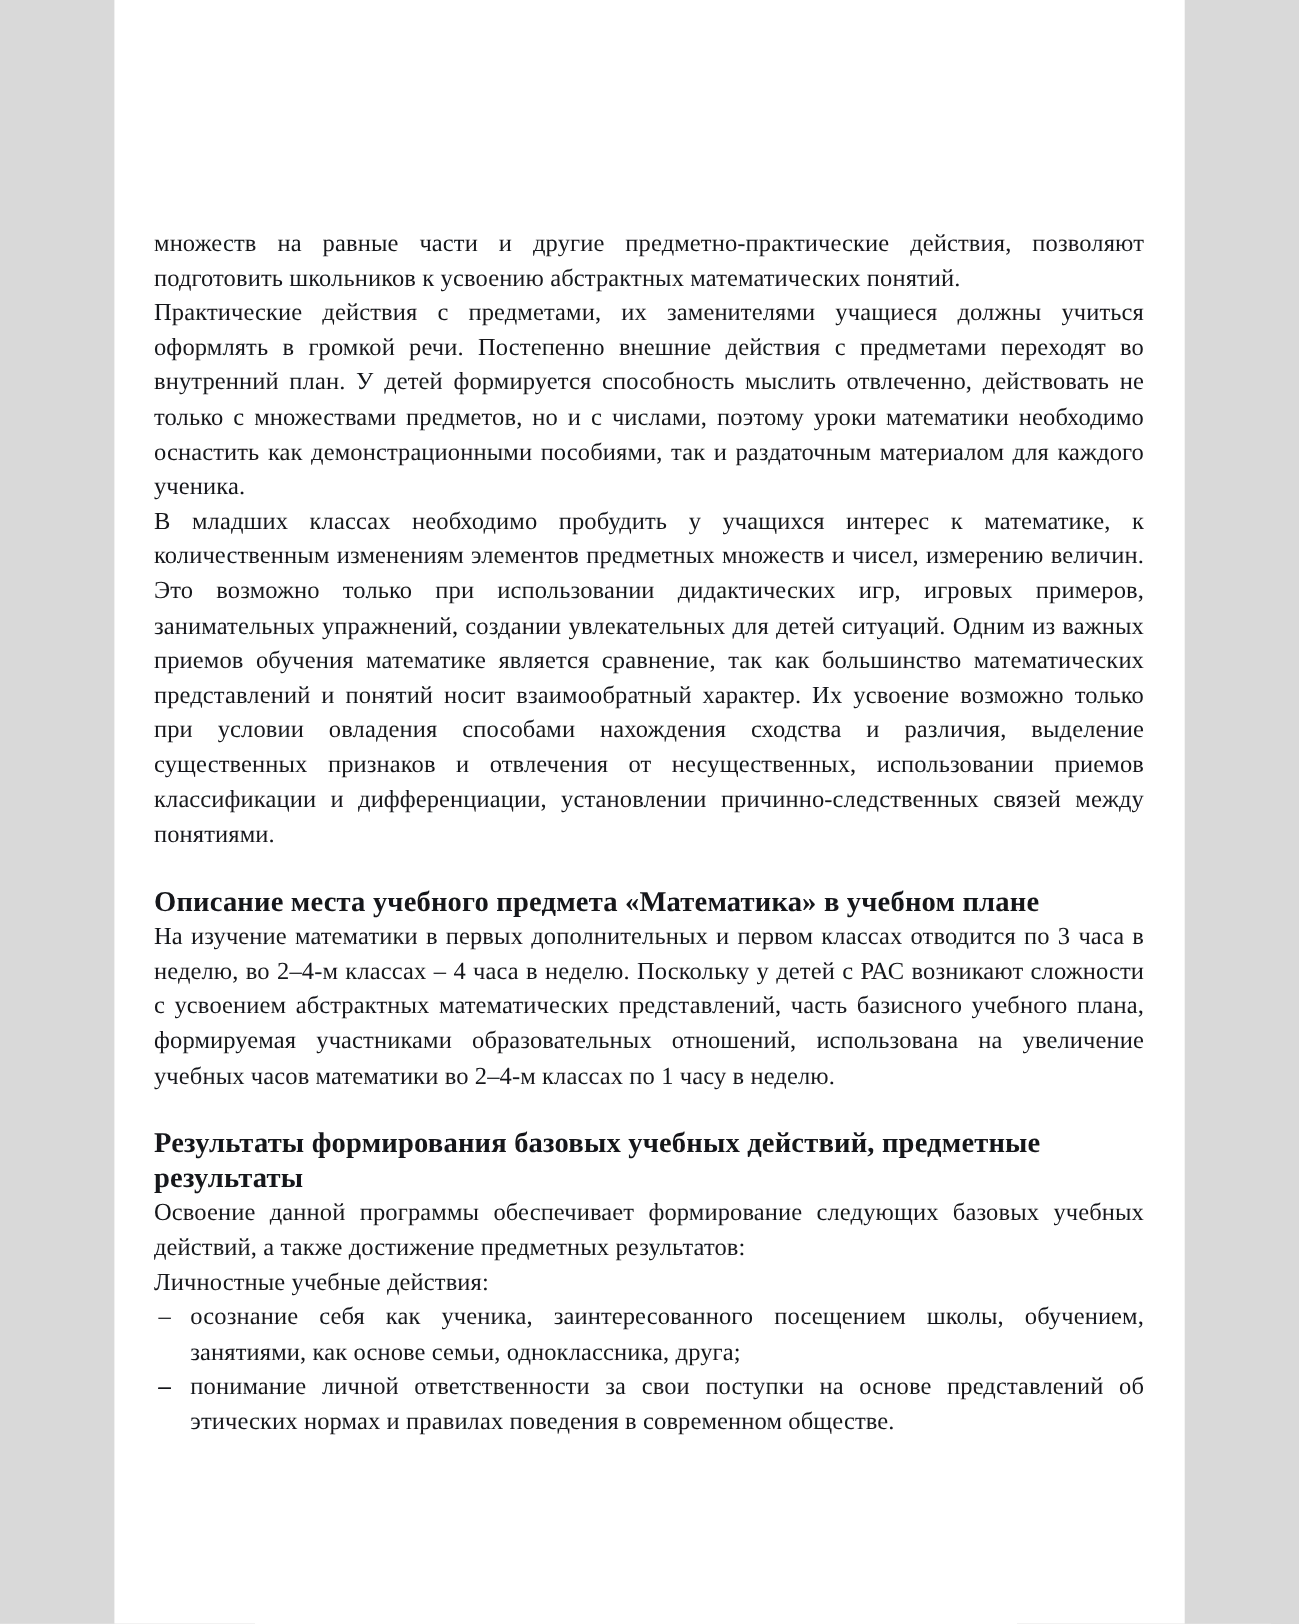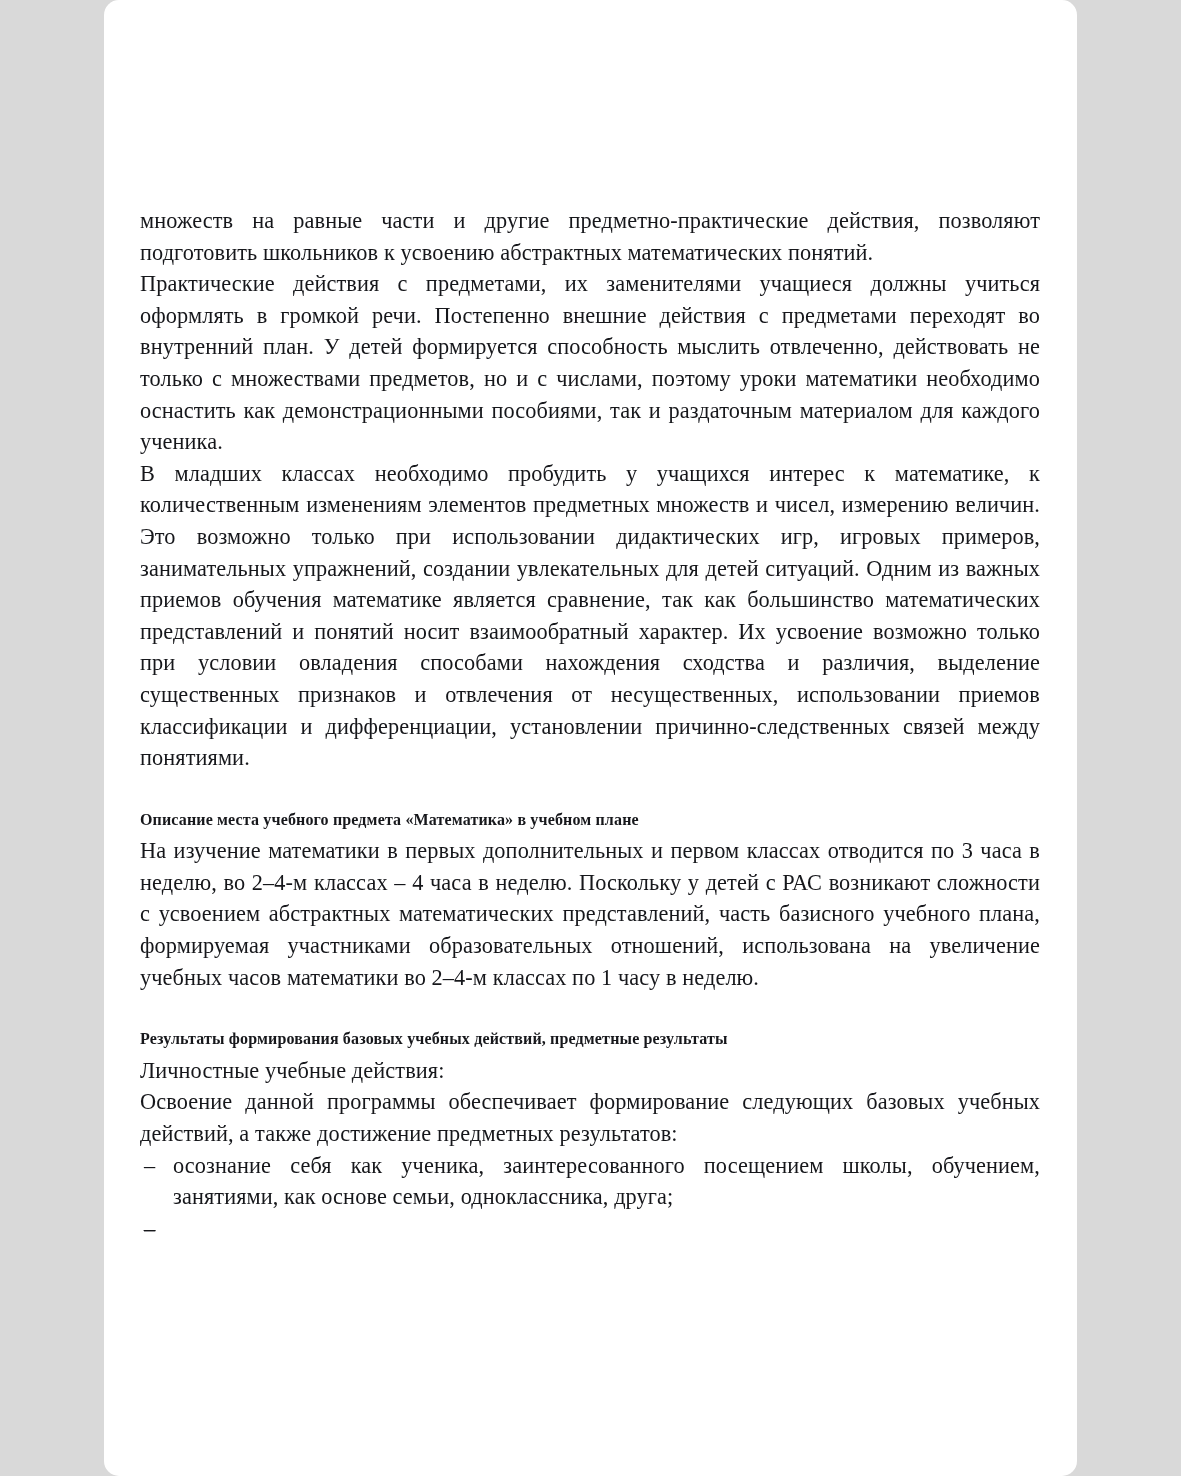--- a/index.html
+++ b/index.html
@@ -13,40 +13,39 @@
     font-family: "Liberation Serif", serif;
     overflow: hidden;
   }
   .page {
     position: absolute;
     left: 104px;
     top: 0;
     width: 973px;
     height: 1476px;
     background: #ffffff;
-    border-radius: 15px;
   }
   .content {
     position: absolute;
     left: 36px;
     top: 205px;
     width: 900px;
     color: #16171b;
   }
   p.para {
     margin: 0;
     font-size: 22.3px;
     line-height: 31.6px;
     text-align: justify;
     text-justify: inter-word;
     letter-spacing: 0.1px;
   }
   h2.heading {
     margin: 0;
-    font-size: 16px;
+    font-size: 26px;
     line-height: 31.6px;
     font-weight: bold;
     text-align: left;
     letter-spacing: 0.15px;
   }
   .spacer-lg { height: 30px; }
   ul.dashlist {
     margin: 0;
     padding: 0;
     list-style: none;
@@ -76,33 +75,34 @@
     <p class="para">В младших классах необходимо пробудить у учащихся интерес к математике, к количественным изменениям элементов предметных множеств и чисел, измерению величин. Это возможно только при использовании дидактических игр, игровых примеров, занимательных упражнений, создании увлекательных для детей ситуаций. Одним из важных приемов обучения математике является сравнение, так как большинство математических представлений и понятий носит взаимообратный характер. Их усвоение возможно только при условии овладения способами нахождения сходства и различия, выделение существенных признаков и отвлечения от несущественных, использовании приемов классификации и дифференциации, установлении причинно-следственных связей между понятиями.</p>
 
     <div class="spacer-lg"></div>
 
     <h2 class="heading">Описание места учебного предмета «Математика» в учебном плане</h2>
     <p class="para">На изучение математики в первых дополнительных и первом классах отводится по 3 часа в неделю, во 2–4-м классах – 4 часа в неделю. Поскольку у детей с РАС возникают сложности с усвоением абстрактных математических представлений, часть базисного учебного плана, формируемая участниками образовательных отношений, использована на увеличение учебных часов математики во 2–4-м классах по 1 часу в неделю.</p>
 
     <div class="spacer-lg"></div>
 
     <h2 class="heading">Результаты формирования базовых учебных действий, предметные результаты</h2>
+    <p class="para">Освоение данной программы обеспечивает формирование следующих базовых учебных действий, а также достижение предметных результатов:</p>
     <p class="para">Личностные учебные действия:</p>
-    <p class="para">Освоение данной программы обеспечивает формирование следующих базовых учебных действий, а также достижение предметных результатов:</p>
 
     <ul class="dashlist">
       <li>
         <span class="dash">–</span>
         <span>осознание себя как ученика, заинтересованного посещением школы, обучением, занятиями, как основе семьи, одноклассника, друга;</span>
       </li>
       <li>
         <span class="dash">–</span>
       </li>
       <li>
         <span class="dash">–</span>
       </li>
       <li>
         <span class="dash">–</span>
+        <span>понимание личной ответственности за свои поступки на основе представлений об этических нормах и правилах поведения в современном обществе.</span>
       </li>
     </ul>
 
   </div>
 </div>
 
 </body></html>

